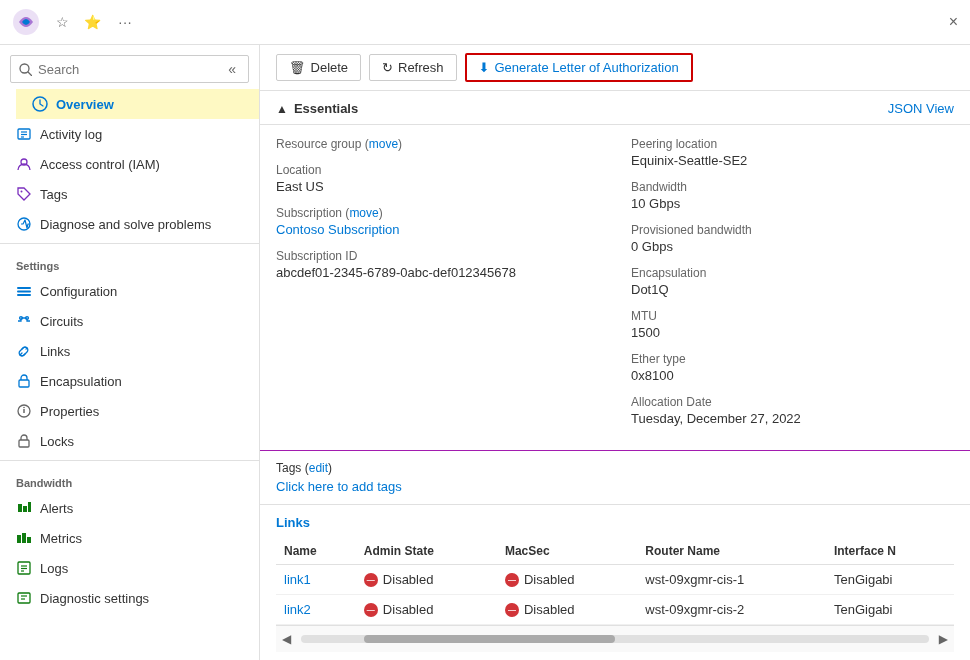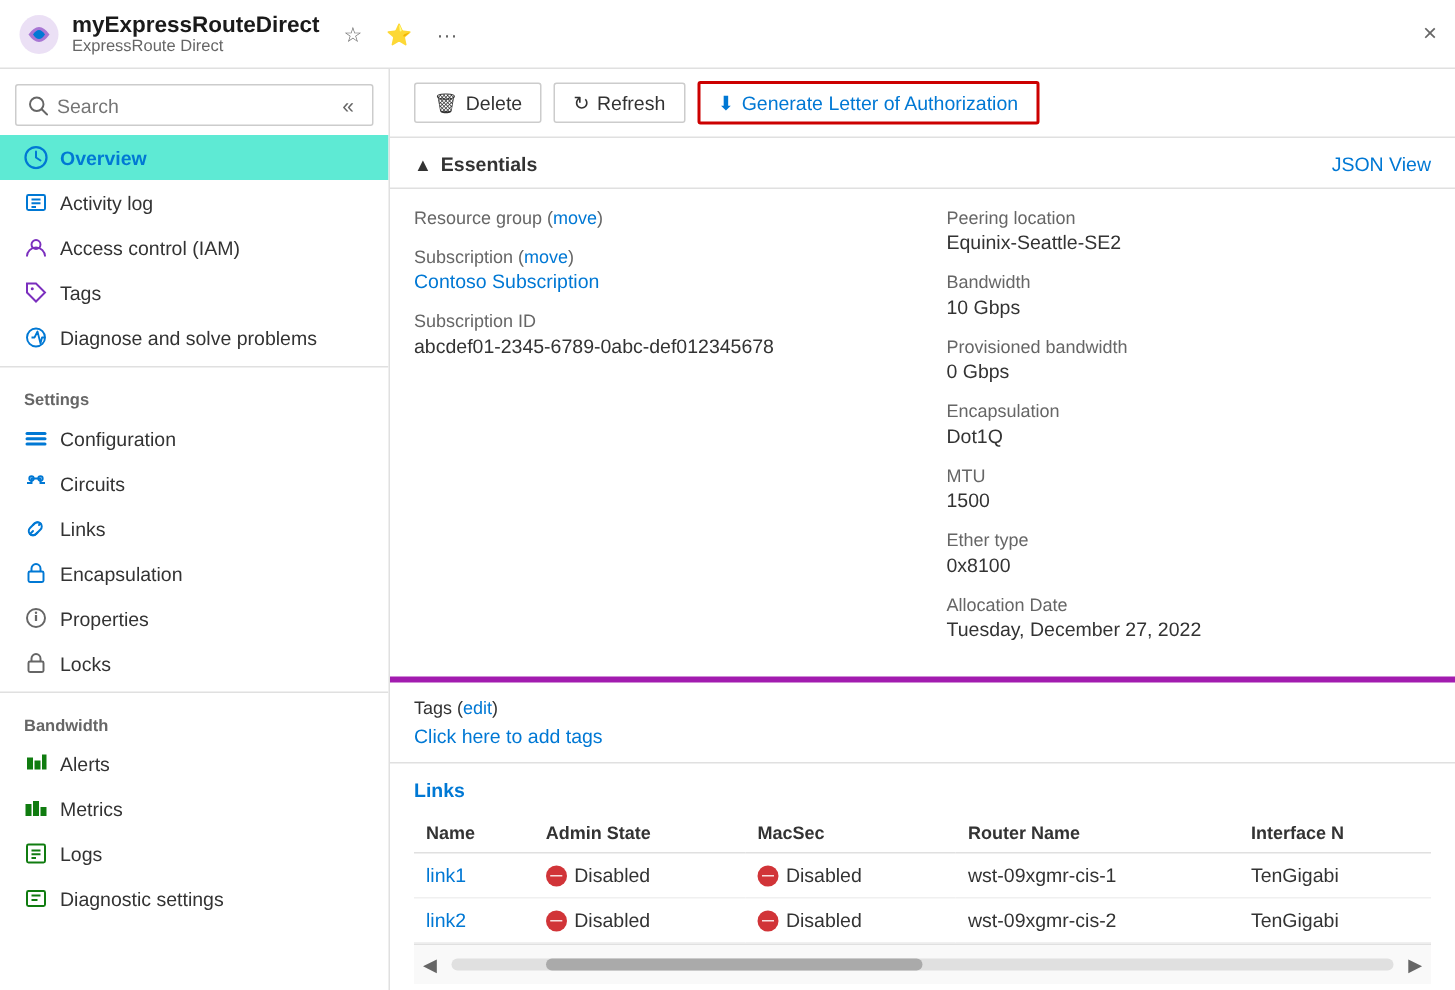--- a/index.html
+++ b/index.html
@@ -33,21 +33,21 @@
     }
     .sidebar-search input {
       border: none; outline: none; font-size: 13px; color: #333; flex: 1; background: transparent;
     }
     .sidebar-collapse { background: none; border: none; cursor: pointer; color: #666; font-size: 14px; padding: 0 4px; margin-left: auto; }
 
     .sidebar-item {
       display: flex; align-items: center; padding: 7px 12px 7px 16px;
       cursor: pointer; gap: 8px; color: #333; font-size: 13px;
     }
-    .sidebar-item.active { background: #5eead4; color: #0078d4; font-weight: 600; }
+    .sidebar-item.active { background: #fef9c3; color: #0078d4; font-weight: 600; margin-left: 16px; }
     .sidebar-item .item-icon { width: 16px; height: 16px; display: flex; align-items: center; justify-content: center; flex-shrink: 0; }
 
     .sidebar-section-label {
       font-size: 11px; font-weight: 700; color: #666; padding: 12px 16px 4px;
       text-transform: none; letter-spacing: 0;
     }
     .sidebar-divider { border: none; border-top: 1px solid #e0e0e0; margin: 4px 0; }
 
     
     .content { flex: 1; display: flex; flex-direction: column; overflow: hidden; }
@@ -70,21 +70,21 @@
     
     .essentials-header {
       display: flex; align-items: center; justify-content: space-between;
       padding: 10px 16px 8px; border-bottom: 1px solid #e0e0e0;
     }
     .essentials-title { display: flex; align-items: center; gap: 6px; font-weight: 600; font-size: 13px; }
     .json-view-link { color: #0078d4; text-decoration: none; font-size: 13px; cursor: pointer; }
 
     .essentials-grid {
       display: grid; grid-template-columns: 1fr 1fr;
-      padding: 12px 16px; gap: 11px 32px; border-bottom: 4px solid #a21caf;
+      padding: 12px 16px; gap: 11px 32px; border-bottom: 1px solid #a21caf;
     }
     .essentials-item { margin-bottom: 12px; }
     .essentials-label { font-size: 12px; color: #666; margin-bottom: 2px; }
     .essentials-value { font-size: 13px; color: #333; }
     .essentials-link { color: #0078d4; text-decoration: none; cursor: pointer; }
 
     
     .tags-section { padding: 10px 16px; border-bottom: 1px solid #e0e0e0; }
     .tags-label { font-size: 12px; color: #333; margin-bottom: 4px; }
     .tags-add-link { color: #0078d4; text-decoration: none; font-size: 13px; cursor: pointer; }
@@ -117,24 +117,20 @@
 </head>
 <body>
 
 <div class="title-bar">
 
   <svg width="28" height="28" viewBox="0 0 28 28">
     <circle cx="14" cy="14" r="13" fill="#7b2fbe" opacity="0.15"></circle>
     <path d="M7 14 Q14 4 21 14 Q14 24 7 14Z" fill="#7b2fbe" opacity="0.6"></path>
     <path d="M10 14 Q14 8 18 14 Q14 20 10 14Z" fill="#0078d4"></path>
   </svg>
-  <div class="title-bar-text">
-    <span class="title-bar-title">myExpressRouteDirect</span>
-    <span class="title-bar-subtitle">ExpressRoute Direct</span>
-  </div>
   <div class="title-bar-actions">
     <button class="title-bar-icon">☆</button>
     <button class="title-bar-icon">⭐</button>
     <button class="title-bar-icon">···</button>
   </div>
   <button class="title-bar-close">×</button>
 </div>
 
 <div class="main-layout">
 
@@ -342,20 +338,24 @@
           <span>Essentials</span>
         </div>
         <a class="json-view-link">JSON View</a>
       </div>
 
       <div class="essentials-grid">
 
         <div>
           <div class="essentials-item">
             <div class="essentials-label">Resource group (<a class="essentials-link">move</a>)</div>
+          </div>
+          <div class="essentials-item">
+            <div class="essentials-label">Location</div>
+            <div class="essentials-value">East US</div>
           </div>
           <div class="essentials-item">
             <div class="essentials-label">Subscription (<a class="essentials-link">move</a>)</div>
             <div class="essentials-value"><a class="essentials-link">Contoso Subscription</a></div>
           </div>
           <div class="essentials-item">
             <div class="essentials-label">Subscription ID</div>
             <div class="essentials-value">abcdef01-2345-6789-0abc-def012345678</div>
           </div>
         </div>

